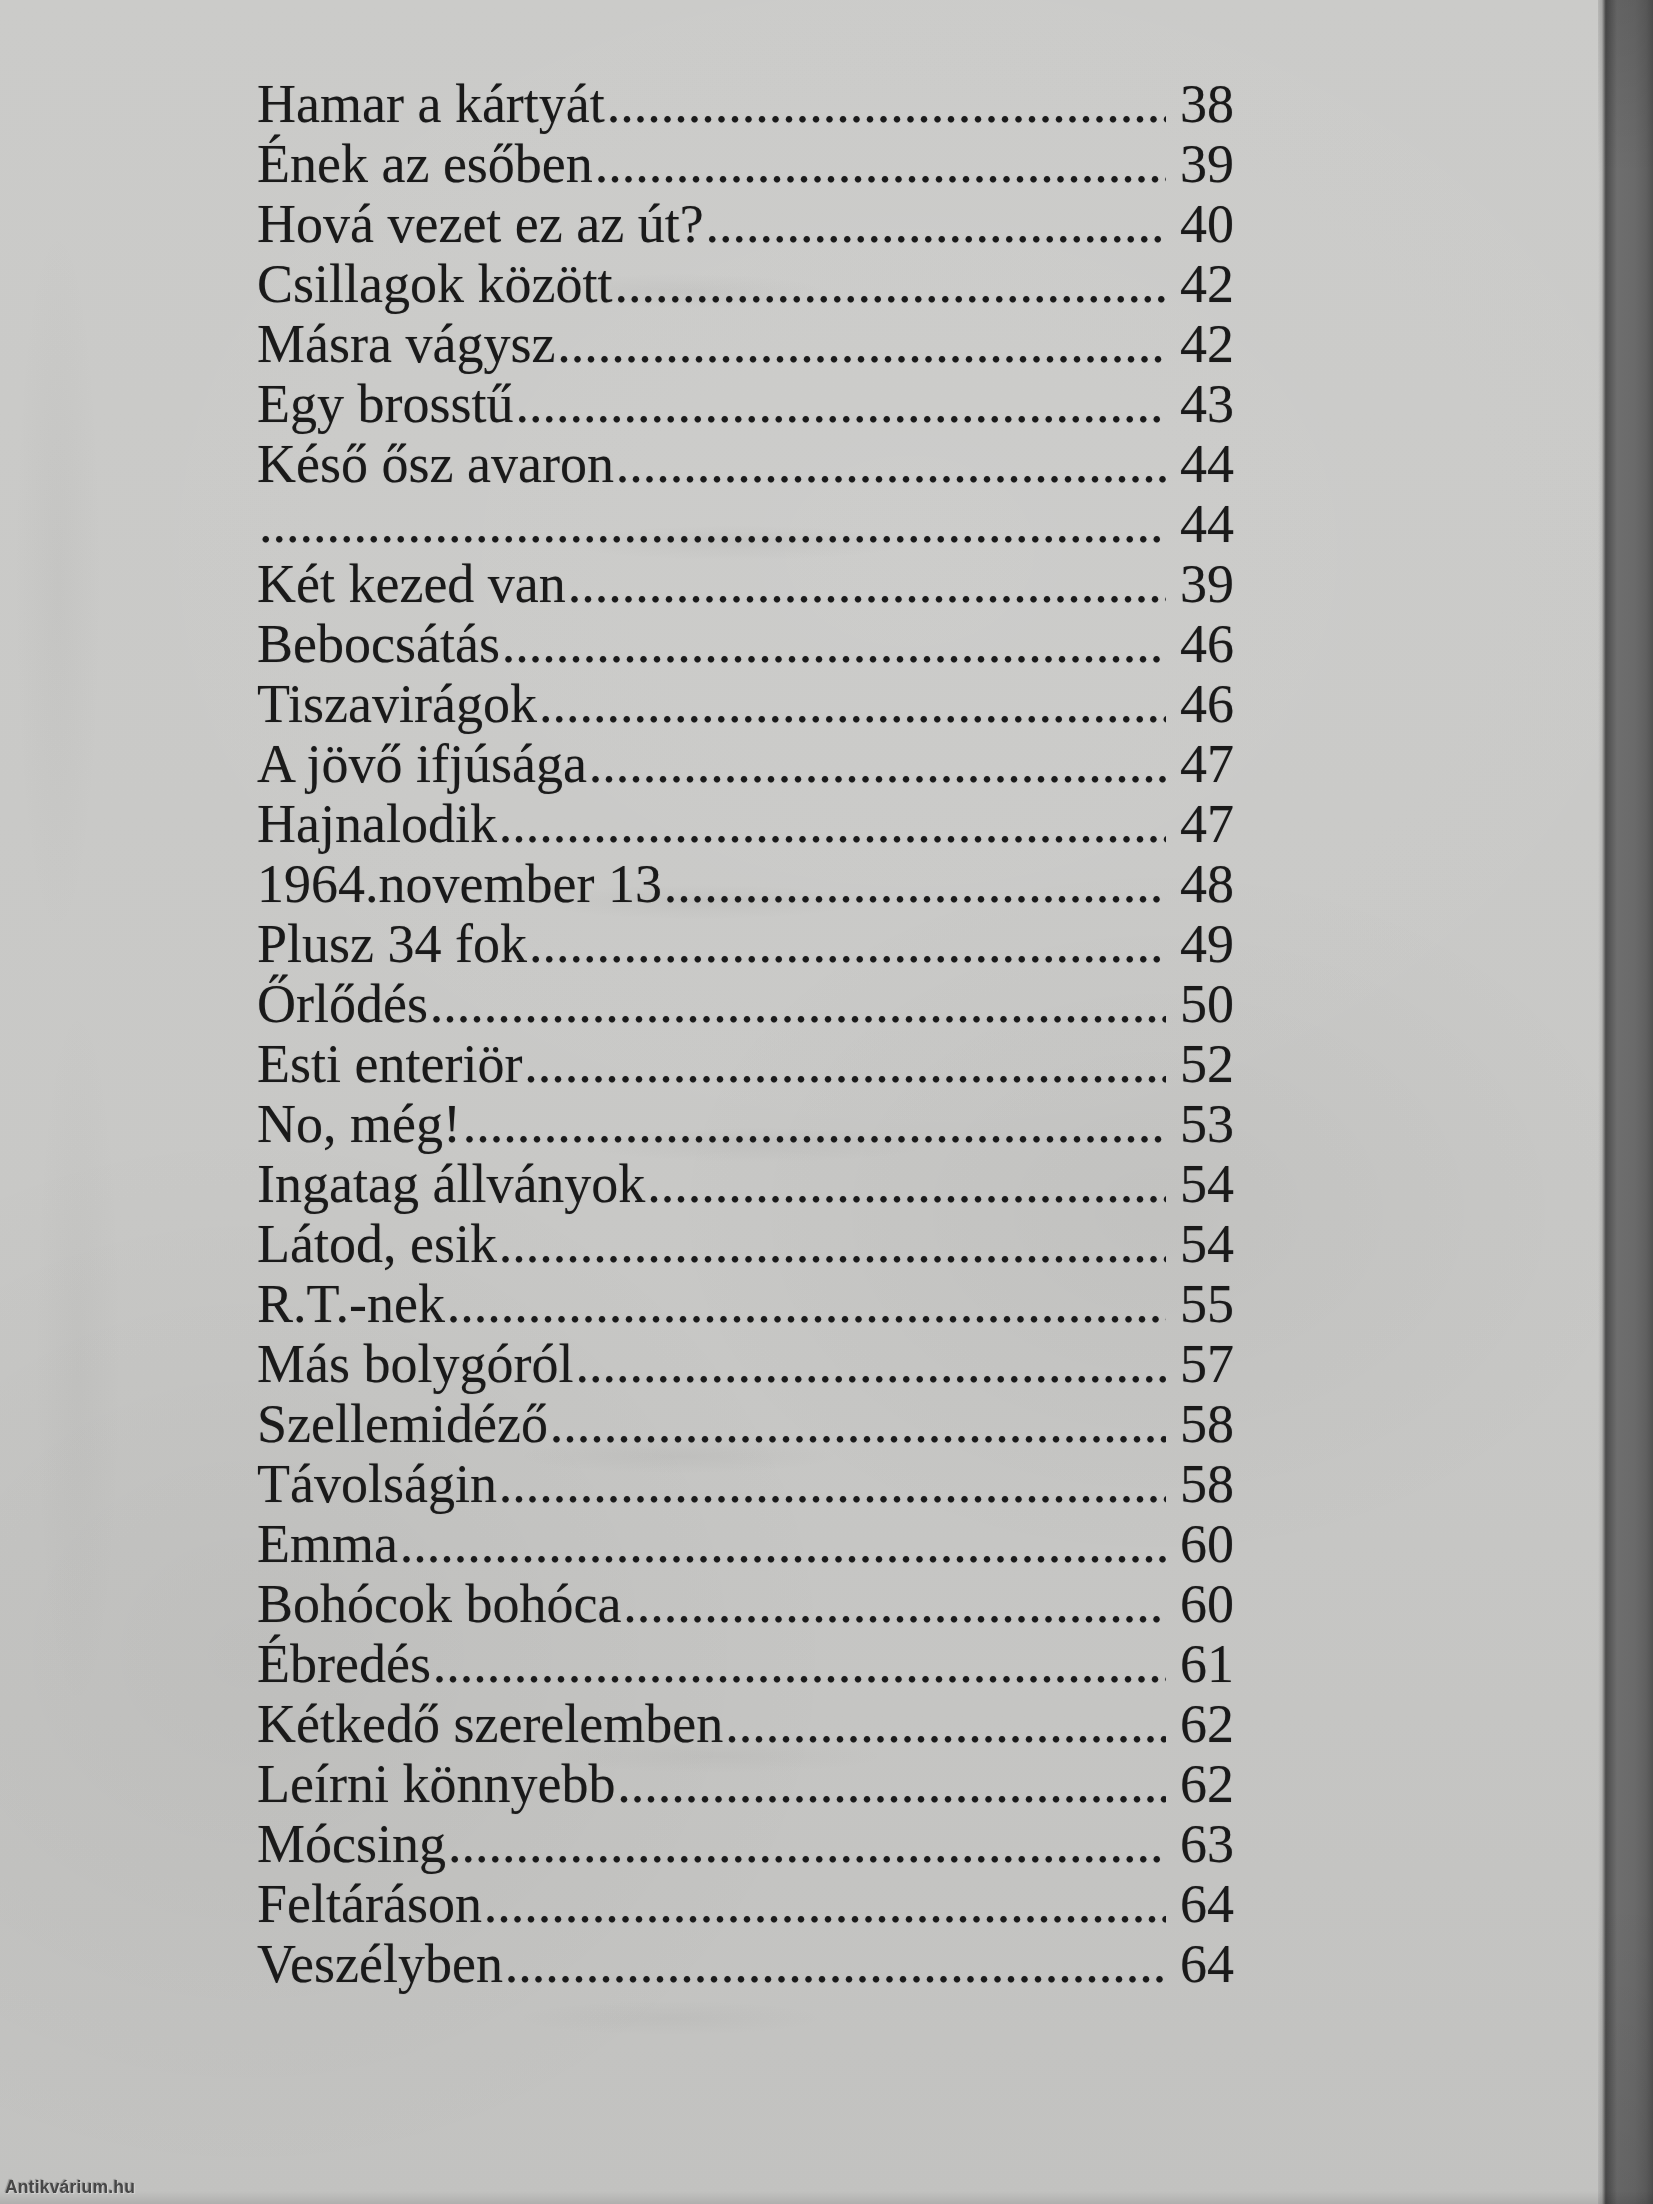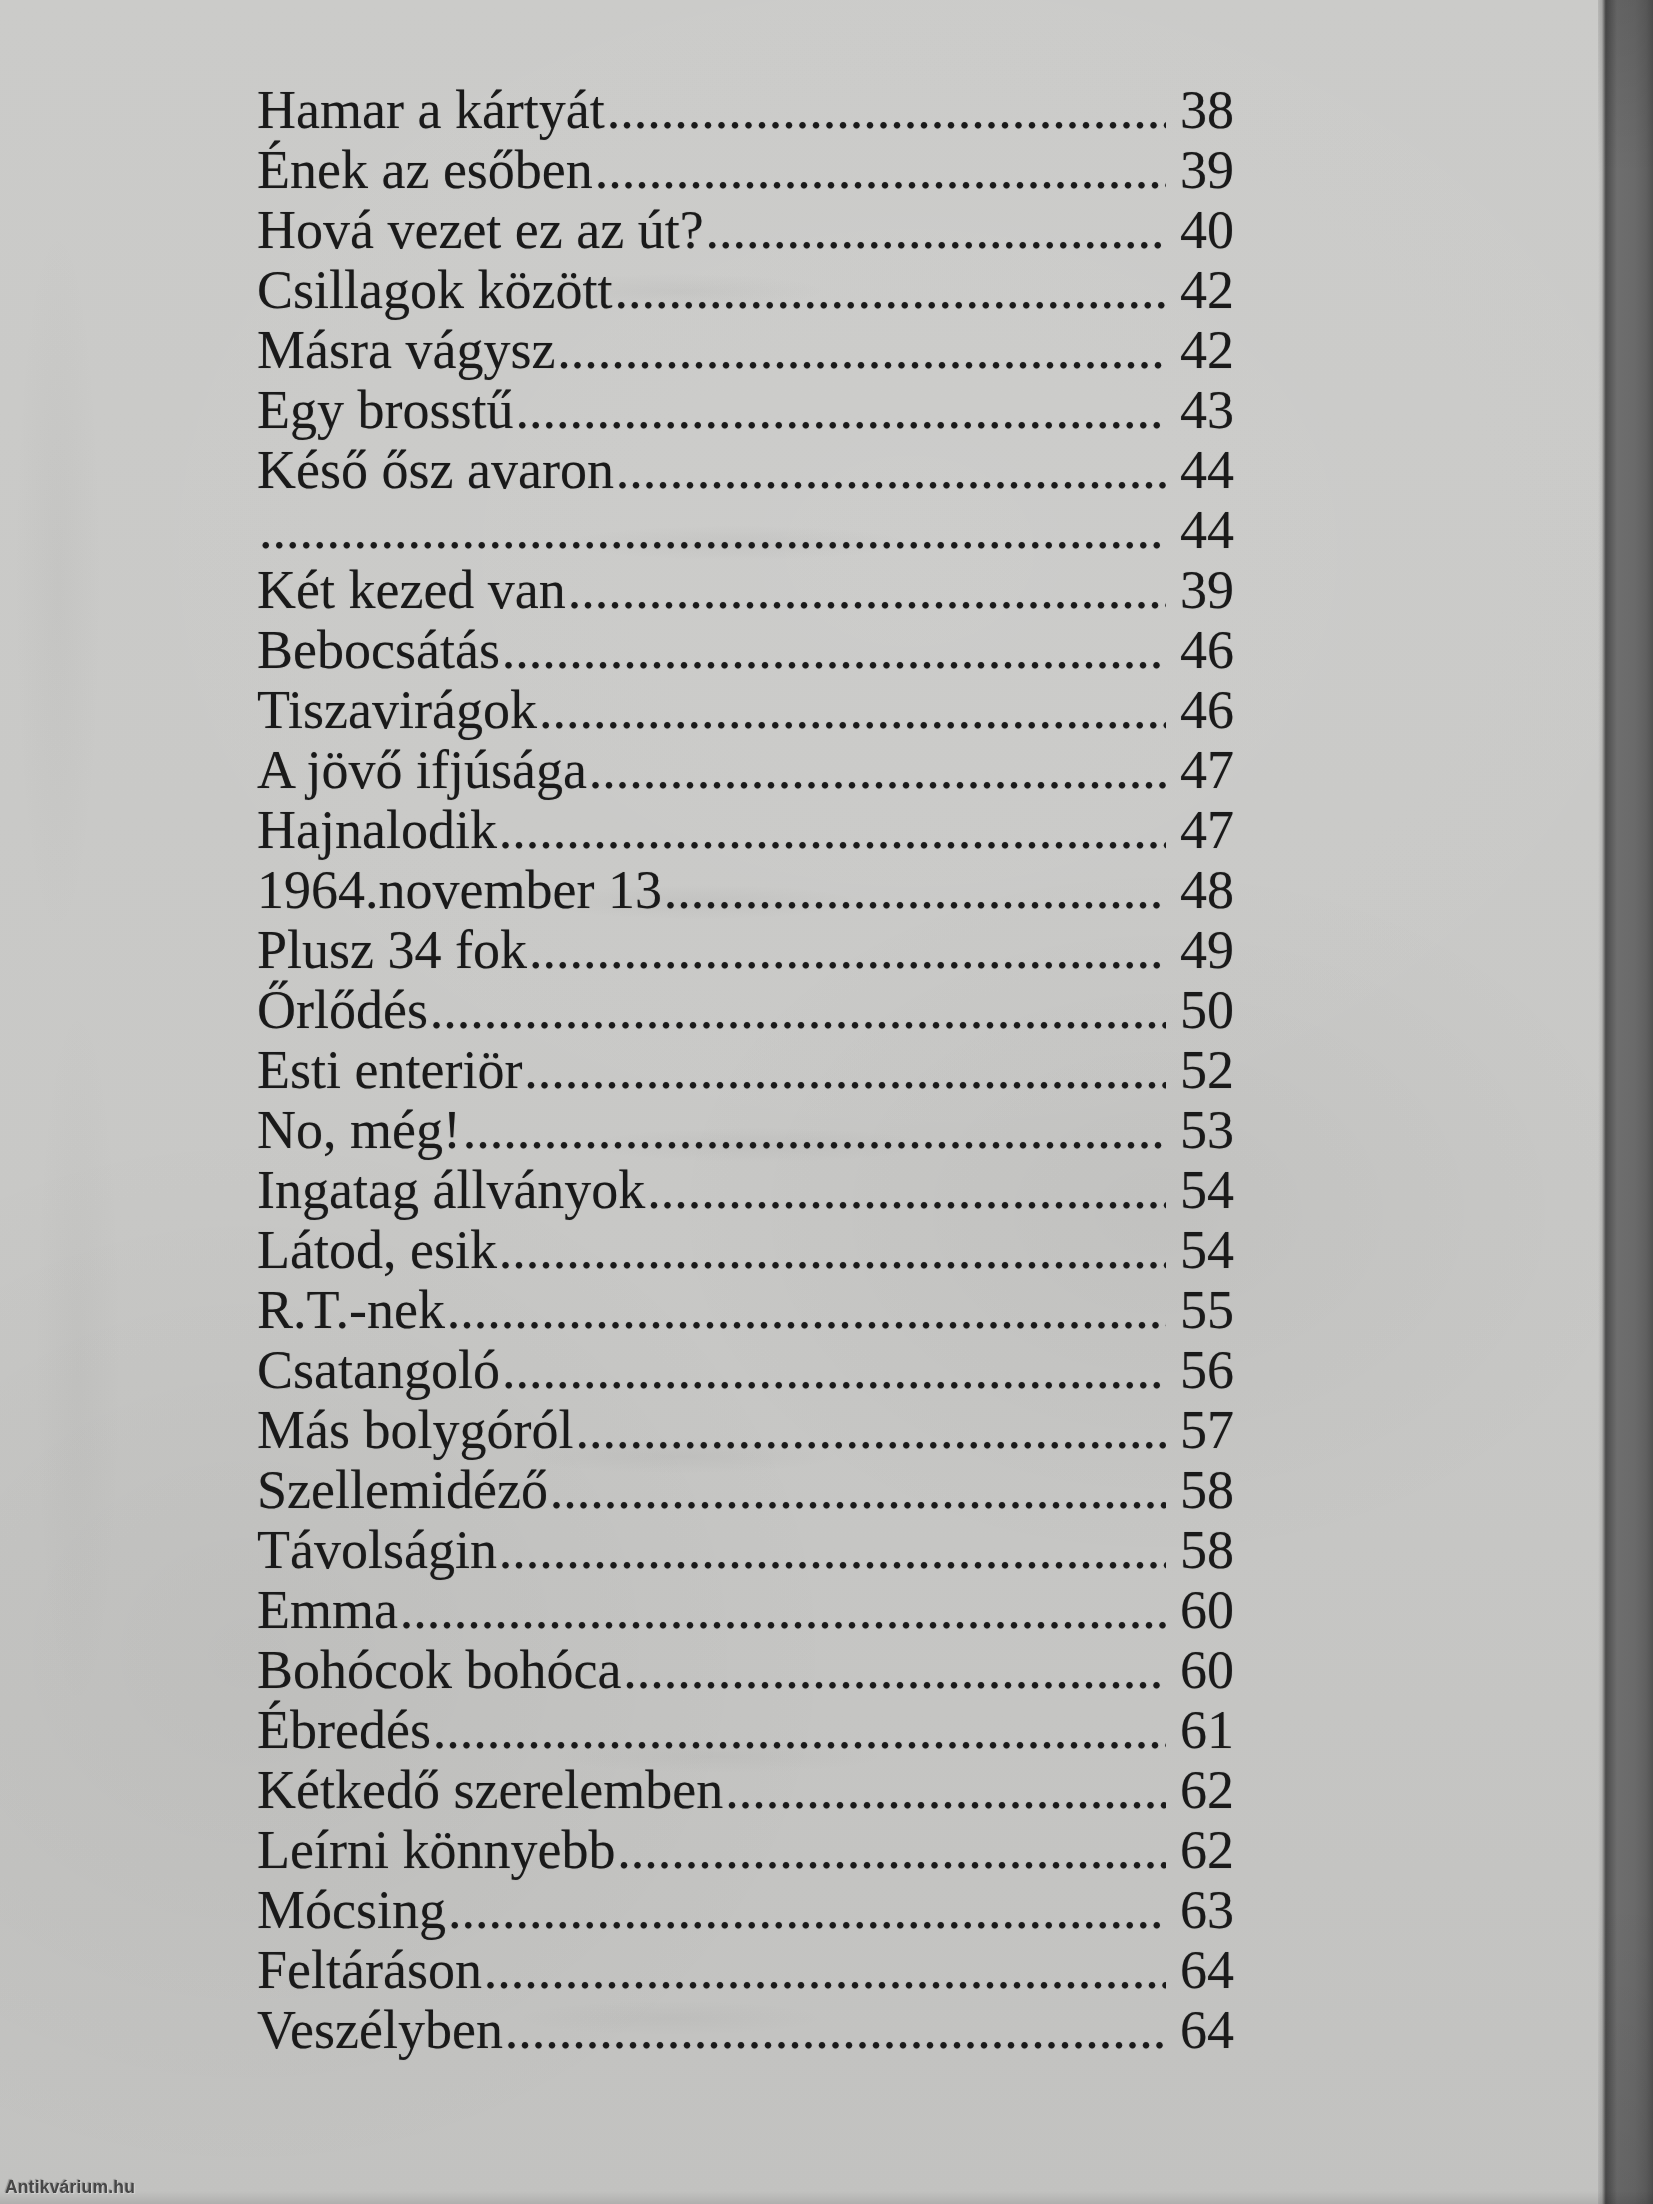--- a/index.html
+++ b/index.html
@@ -57,21 +57,21 @@
         rgba(0,0,0,0.10) 7%,
         #4c4c4c 14%,
         #6e6e6e 34%,
         #6a6a6a 66%,
         #606060 86%,
         #4f4f4f 100%);
   }
   .toc {
     position: absolute;
     left: 257px;
-    top: 80px;
+    top: 74px;
     width: 977px;
   }
   .row {
     display: flex;
     align-items: baseline;
     height: 60px;
     line-height: 60px;
     font-size: 54px;
     color: #1a1a1a;
     text-shadow: 0 0 1px rgba(20,20,20,0.35);
@@ -215,25 +215,20 @@
     <span class="title">Látod, esik</span>
     <span class="leader" aria-hidden="true"></span>
     <span class="num">54</span>
   </div>
       <div class="row">
     <span class="title">R.T.-nek</span>
     <span class="leader" aria-hidden="true"></span>
     <span class="num">55</span>
   </div>
       <div class="row">
-    <span class="title">Csatangoló</span>
-    <span class="leader" aria-hidden="true"></span>
-    <span class="num">56</span>
-  </div>
-      <div class="row">
     <span class="title">Más bolygóról</span>
     <span class="leader" aria-hidden="true"></span>
     <span class="num">57</span>
   </div>
       <div class="row">
     <span class="title">Szellemidéző</span>
     <span class="leader" aria-hidden="true"></span>
     <span class="num">58</span>
   </div>
       <div class="row">

